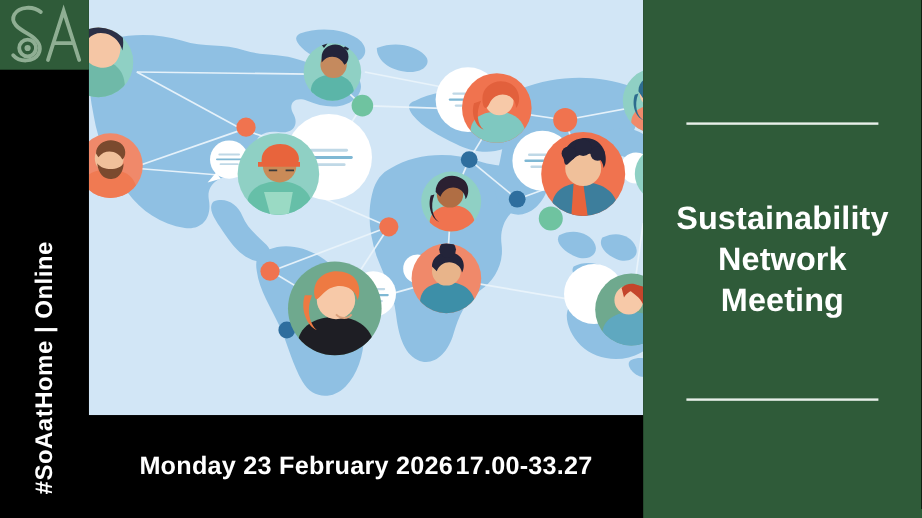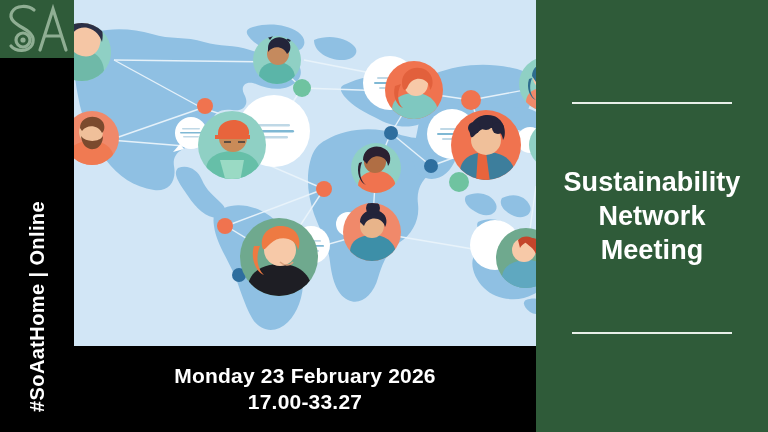--- a/index.html
+++ b/index.html
@@ -39,21 +39,21 @@
   .map-panel {
     position:absolute; left:74px; top:0; width:462px; height:346px;
     background:#D2E6F6; overflow:hidden; z-index:3;
   }
   .map-svg { position:absolute; left:0; top:0; width:462px; height:346px; display:block; }
 
   
   .date-band {
     position:absolute; left:74px; top:346px; width:462px; height:86px;
     background:#000000; z-index:4;
-    display:flex; flex-direction:column; align-items:center; justify-content:center;
+    display:flex; flex-direction:row; align-items:center; justify-content:center;
     gap:2px;
   }
   .date-line1 { color:#fff; font-size:21px; font-weight:bold; letter-spacing:.2px; }
   .date-line2 { color:#fff; font-size:21px; font-weight:bold; letter-spacing:.2px; }
 
   
   .green-panel {
     position:absolute; left:536px; top:0; width:232px; height:432px;
     background:#2F5B39; z-index:5;
     display:flex; flex-direction:column; align-items:center; justify-content:center;

